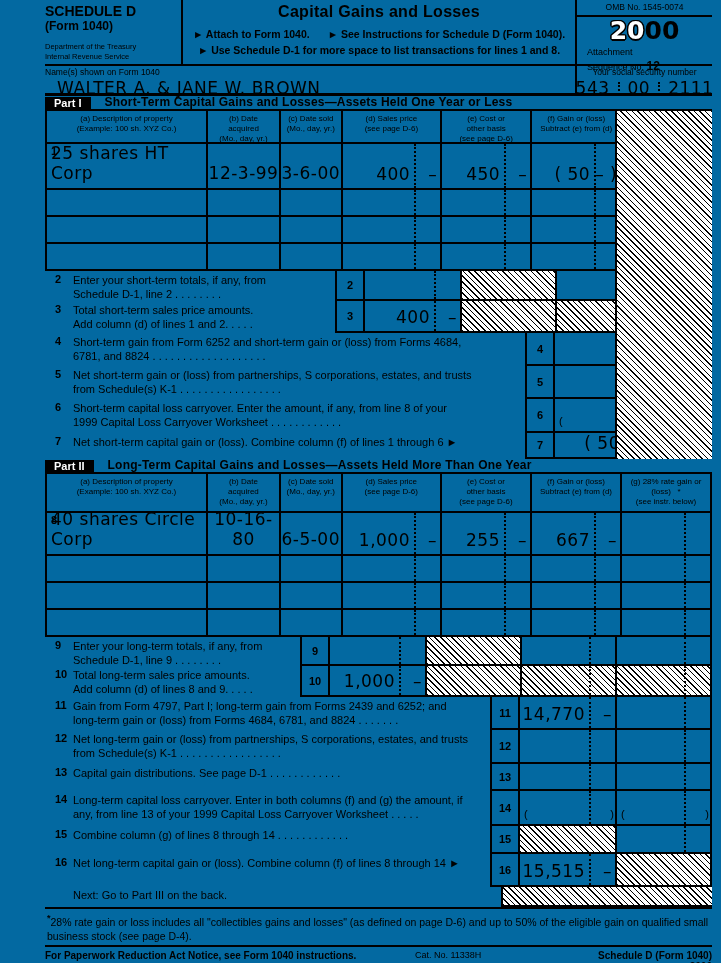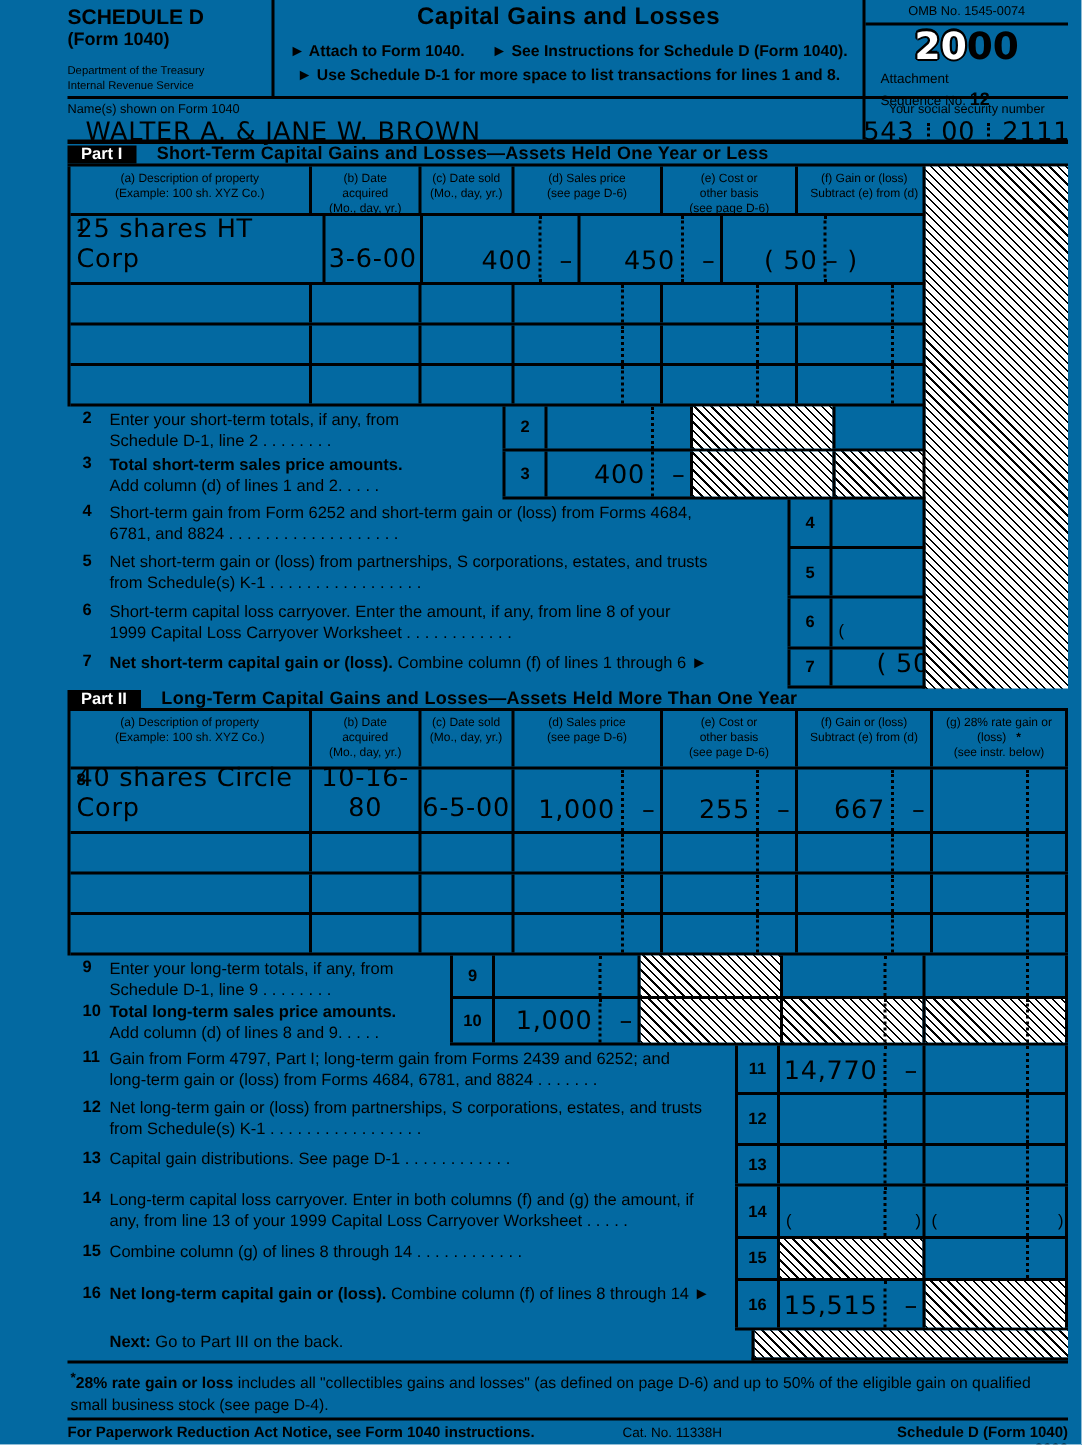--- a/index.html
+++ b/index.html
@@ -76,21 +76,21 @@
   .cls { position: absolute; right: 1px; bottom: 4px; }
 
   
   .lrow { display: flex; }
   .lt { display: flex; padding-left: 2px; padding-top: 2px; }
   .lnum { width: 26px; font-weight: bold; text-align: left; padding-left: 8px; flex: none; }
   .ltx { flex: 1; padding-right: 6px; line-height: 1.3; }
   .rc { display: flex; border-bottom: 2px solid #000; }
   .nbx { width: 30px; border-left: 2px solid #000; border-right: 2px solid #000; font-weight: bold;
          display: flex; align-items: center; justify-content: center; font-size: 11px; flex: none; }
-  .b { font-weight: bold; }
+  .b { font-weight: normal; }
   .arr { font-weight: bold; }
 
   .h30{height:30px}.h32{height:32px}.h33{height:33px}.h34{height:34px}.h26{height:26px}
   .h29{height:29px}.h31{height:31px}.h27{height:27px}.h35{height:35px}.h28{height:28px}
   .h20{height:20px}
 
   .striphatch { width: 222px; border-left: 2px solid #000; border-bottom: 2px solid #000;
     background: repeating-linear-gradient(45deg, #000 0 1px, #fff 1px 4px); }
   .nextline { padding-top: 1px; justify-content: space-between; }
 
@@ -186,20 +186,23 @@
             <div>(f) Gain or (loss)</div>
             <div>Subtract (e) from (d)</div>
           </div>
         <div class="wm"></div>
       </div>
       <div class="trow h-row1">
         <div class="wa nl" style="position:relative">
           <span class="rnum">1</span>
           <span class="rdesc hw">25 shares HT Corp</span>
         </div>
+        <div class="wb cell">
+            <span class="dtv hw">12-3-99</span>
+          </div>
         <div class="wc cell">
             <span class="dtv hw">3-6-00</span>
           </div>
         <div class="wd cell amt">
             <span class="cl"></span>
             <span class="dol hw">400</span>
             <span class="cts hw">–</span>
           </div>
         <div class="we cell amt">
             <span class="cl"></span>

